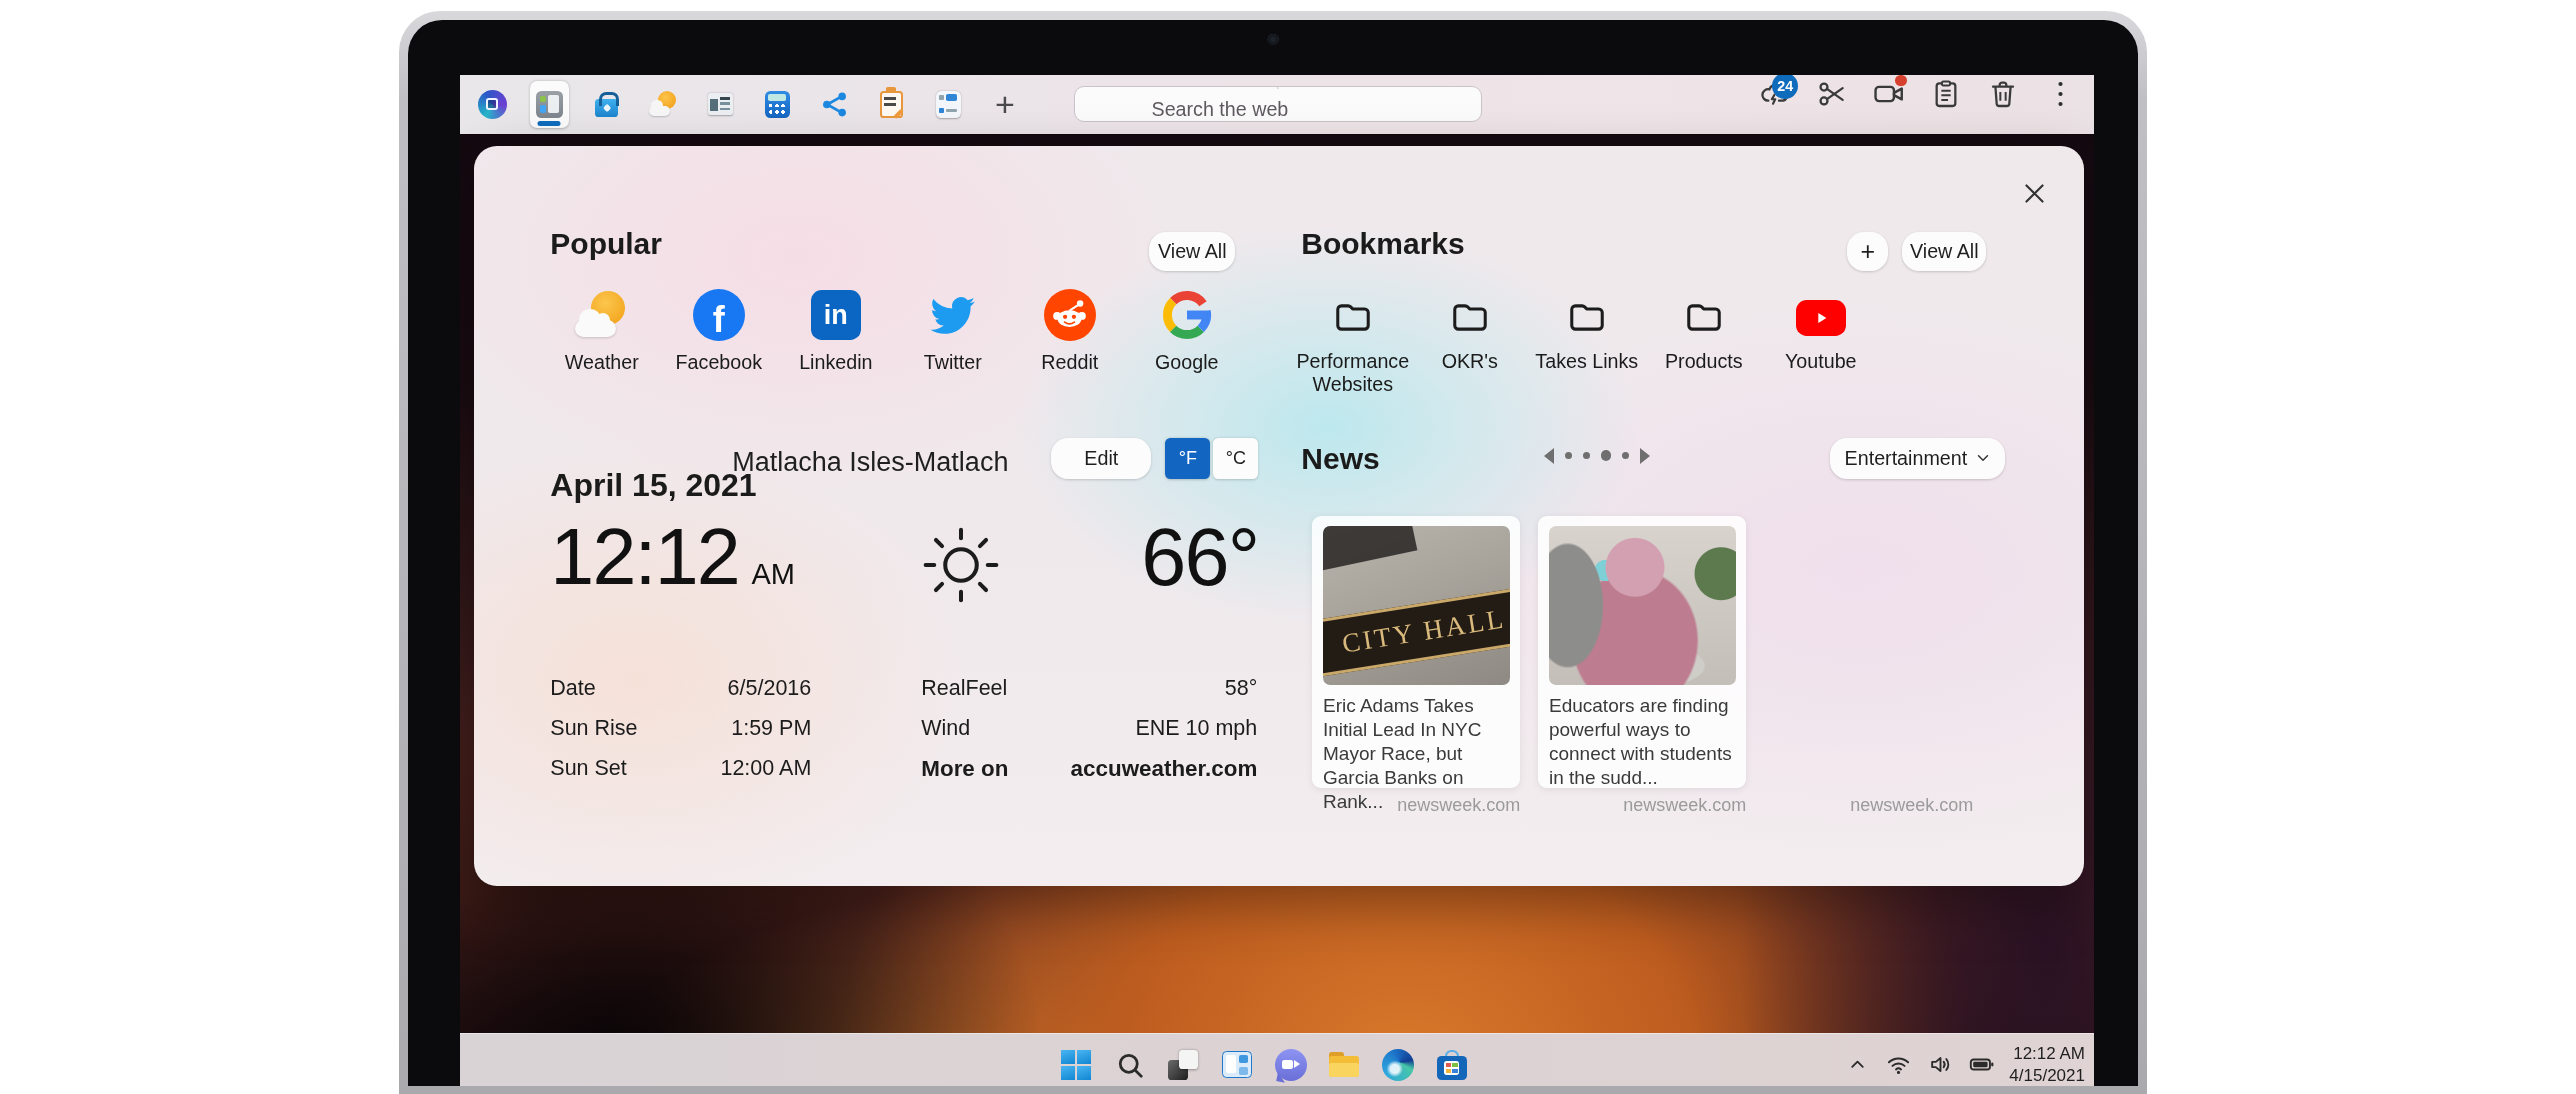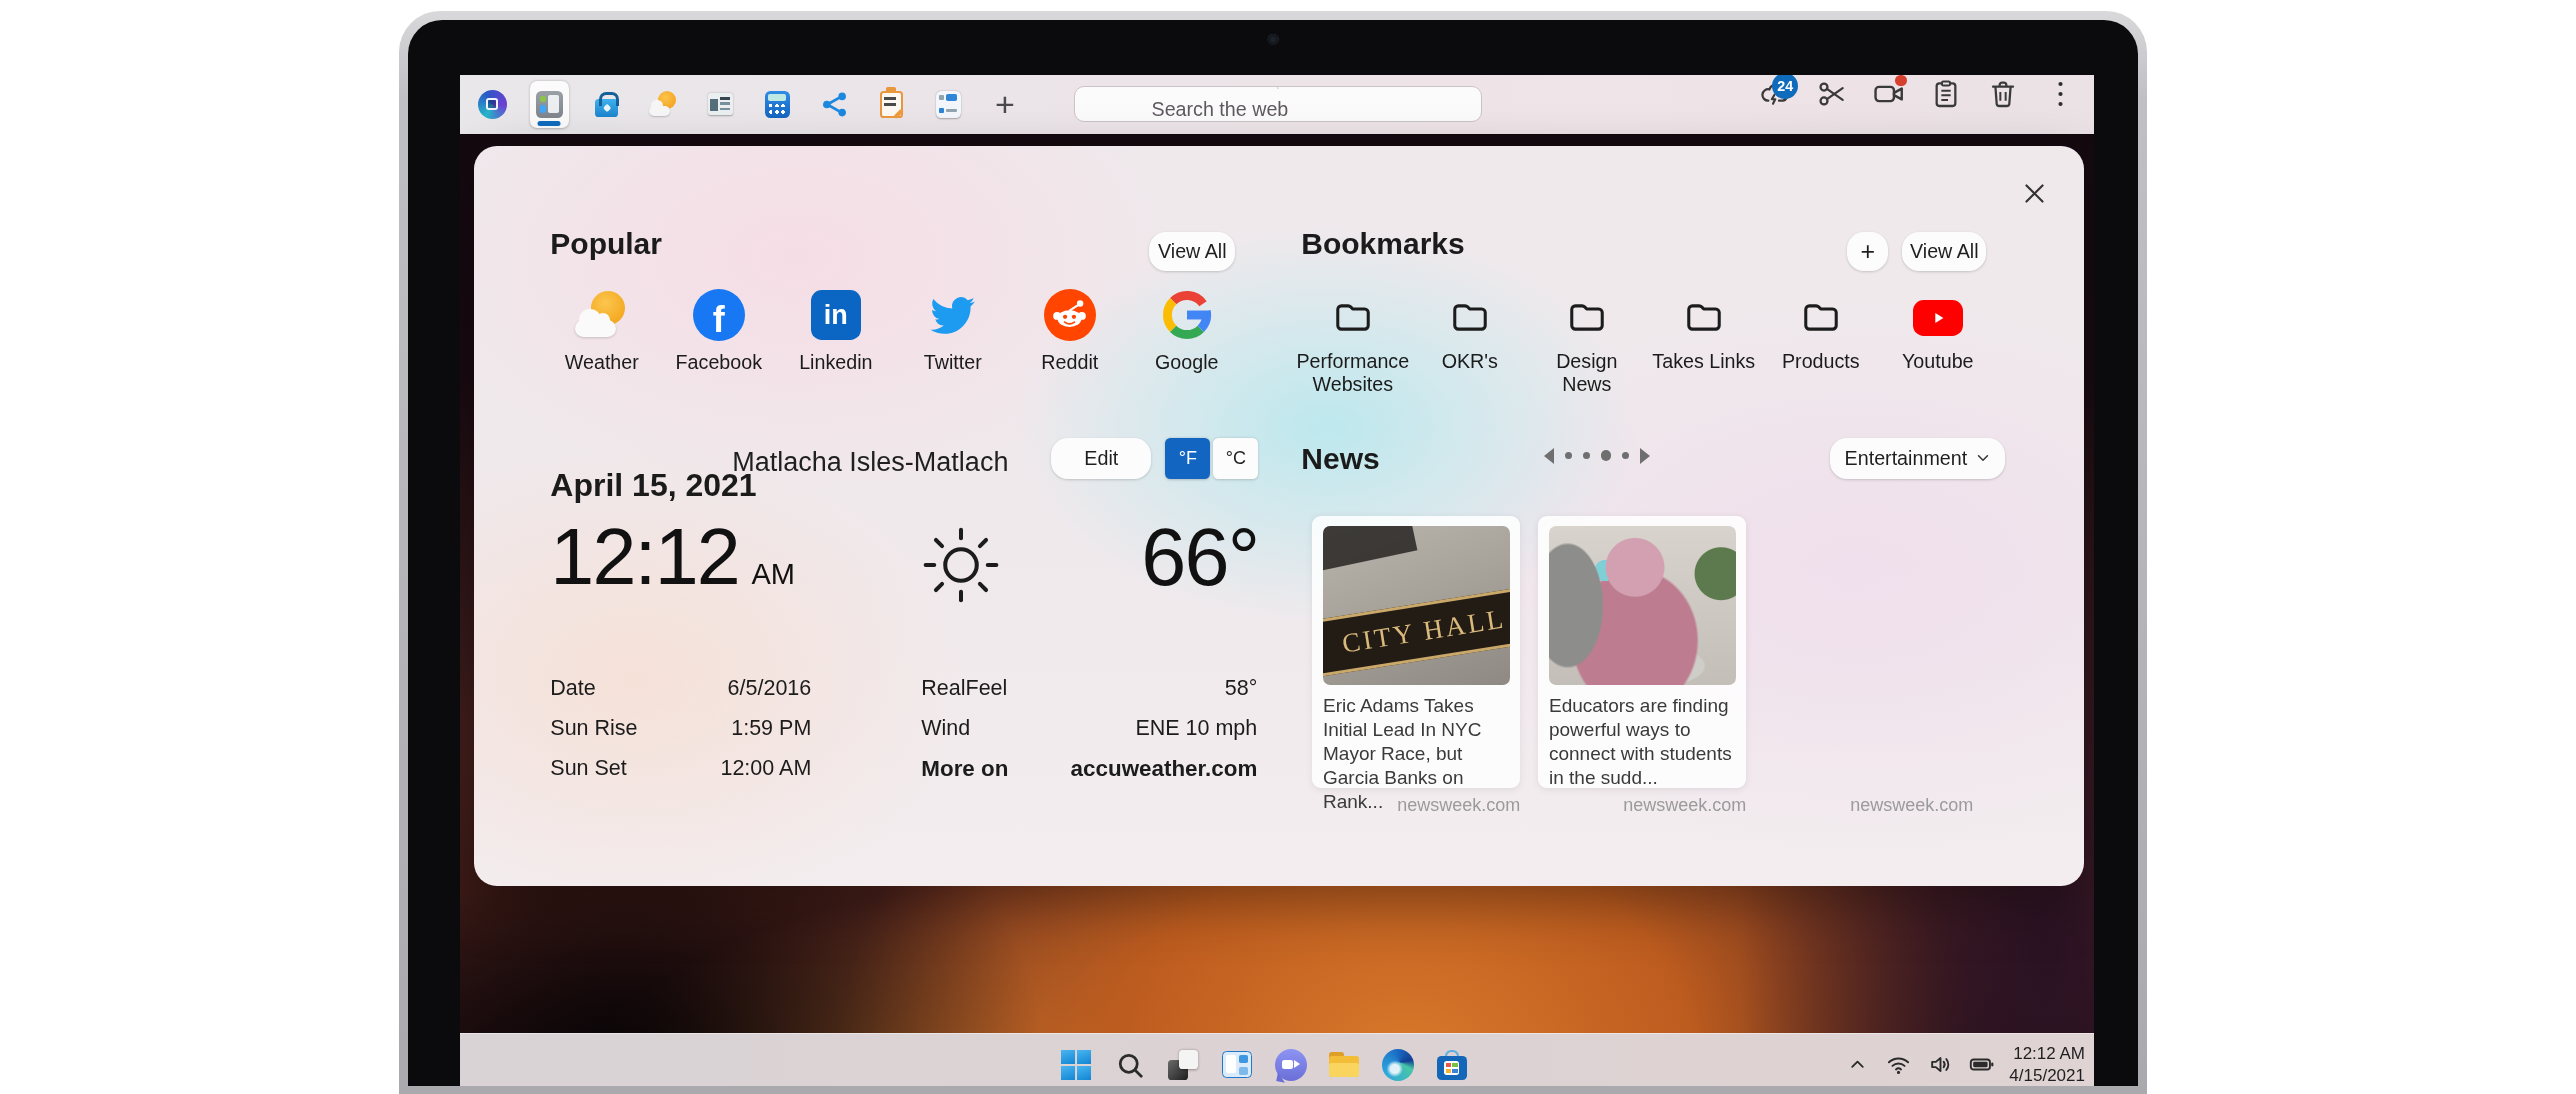--- a/index.html
+++ b/index.html
@@ -464,28 +464,20 @@
               </svg>
             </span>
             <span class="lbl">OKR's</span>
           </div>
           <div class="bm-item">
             <span class="art">
               <svg width="48" height="43" viewBox="0 0 24 24">
                 <path d="M3.5 7.5c0-1.1.9-2 2-2h3.8c.5 0 1 .2 1.4.6l1.1 1.1h6.7c1.1 0 2 .9 2 2v7.3c0 1.1-.9 2-2 2h-13c-1.1 0-2-.9-2-2z" fill="none" stroke="#1c1c1c" stroke-width="1.7" stroke-linejoin="round"></path>
               </svg>
             </span>
-            <span class="lbl">Design News</span>
-          </div>
-          <div class="bm-item">
-            <span class="art">
-              <svg width="48" height="43" viewBox="0 0 24 24">
-                <path d="M3.5 7.5c0-1.1.9-2 2-2h3.8c.5 0 1 .2 1.4.6l1.1 1.1h6.7c1.1 0 2 .9 2 2v7.3c0 1.1-.9 2-2 2h-13c-1.1 0-2-.9-2-2z" fill="none" stroke="#1c1c1c" stroke-width="1.7" stroke-linejoin="round"></path>
-              </svg>
-            </span>
             <span class="lbl">Takes Links</span>
           </div>
           <div class="bm-item">
             <span class="art">
               <svg width="48" height="43" viewBox="0 0 24 24">
                 <path d="M3.5 7.5c0-1.1.9-2 2-2h3.8c.5 0 1 .2 1.4.6l1.1 1.1h6.7c1.1 0 2 .9 2 2v7.3c0 1.1-.9 2-2 2h-13c-1.1 0-2-.9-2-2z" fill="none" stroke="#1c1c1c" stroke-width="1.7" stroke-linejoin="round"></path>
               </svg>
             </span>
             <span class="lbl">Products</span>
           </div>

